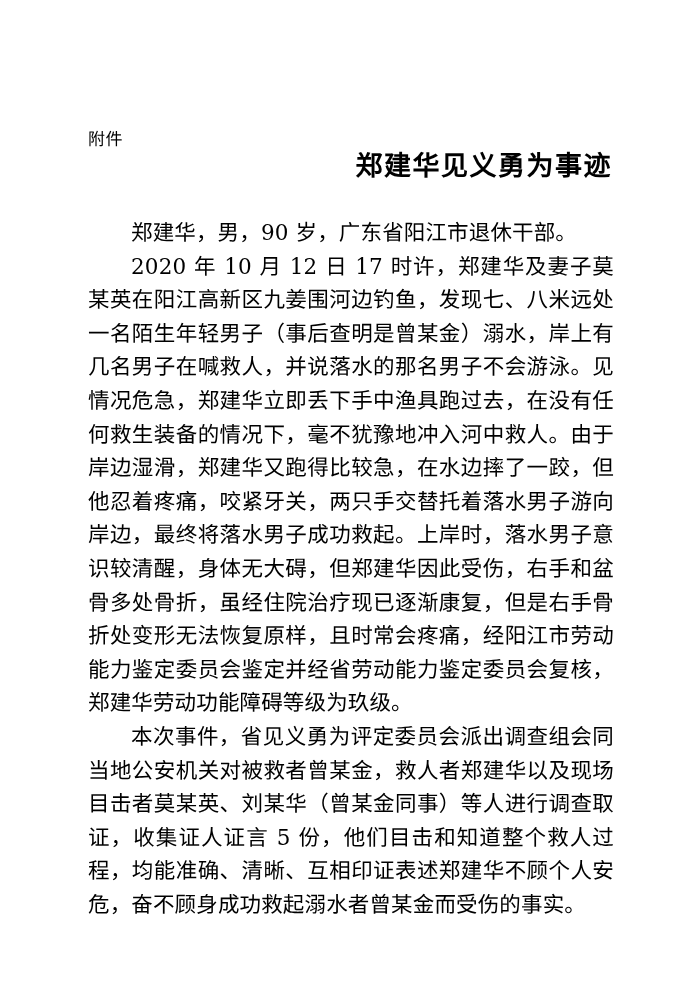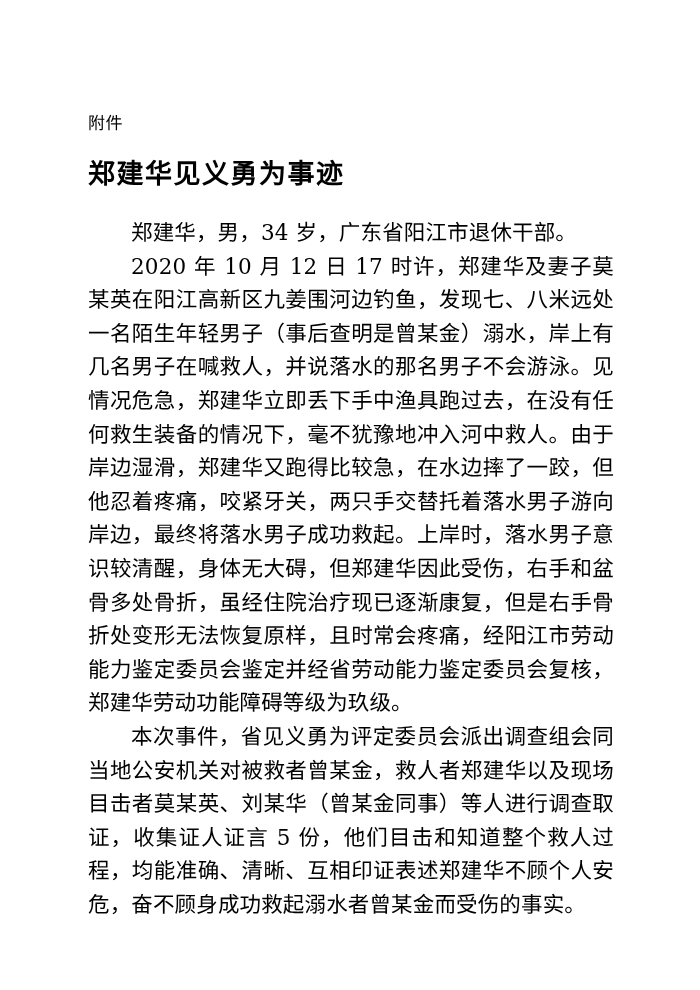--- a/index.html
+++ b/index.html
@@ -21,36 +21,36 @@
   .page {
     position: absolute;
     inset: 0;
     background: #ffffff;
   }
 
   
   .attachment-label {
     position: absolute;
     left: 88px;
-    top: 112px;
+    top: 128px;
     font-family: "DejaVu Sans", "Liberation Sans", sans-serif;
     font-size: 17px;
     line-height: 22px;
     letter-spacing: 0.5px;
     color: #000000;
     white-space: nowrap;
   }
 
   
   .doc-title {
     position: absolute;
     left: 88px;
     width: 524px;
-    top: 156px;
-    text-align: left;
+    top: 148px;
+    text-align: right;
     font-family: "DejaVu Serif", "Liberation Serif", serif;
     font-weight: 700;
     font-size: 27px;
     line-height: 36px;
     letter-spacing: 1.5px;
     color: #000000;
     white-space: nowrap;
   }
 
   
@@ -77,18 +77,18 @@
 </head>
 <body>
 
 <div class="page">
 
   <div class="attachment-label">附件</div>
 
   <div class="doc-title">郑建华见义勇为事迹</div>
 
   <div class="body-col">
-    <p>郑建华，男，34 岁，广东省阳江市退休干部。</p>
+    <p>郑建华，男，90 岁，广东省阳江市退休干部。</p>
     <p>2020 年 10 月 12 日 17 时许，郑建华及妻子莫某英在阳江高新区九姜围河边钓鱼，发现七、八米远处一名陌生年轻男子（事后查明是曾某金）溺水，岸上有几名男子在喊救人，并说落水的那名男子不会游泳。见情况危急，郑建华立即丢下手中渔具跑过去，在没有任何救生装备的情况下，毫不犹豫地冲入河中救人。由于岸边湿滑，郑建华又跑得比较急，在水边摔了一跤，但他忍着疼痛，咬紧牙关，两只手交替托着落水男子游向岸边，最终将落水男子成功救起。上岸时，落水男子意识较清醒，身体无大碍，但郑建华因此受伤，右手和盆骨多处骨折，虽经住院治疗现已逐渐康复，但是右手骨折处变形无法恢复原样，且时常会疼痛，经阳江市劳动能力鉴定委员会鉴定并经省劳动能力鉴定委员会复核，郑建华劳动功能障碍等级为玖级。</p>
     <p>本次事件，省见义勇为评定委员会派出调查组会同当地公安机关对被救者曾某金，救人者郑建华以及现场目击者莫某英、刘某华（曾某金同事）等人进行调查取证，收集证人证言 5 份，他们目击和知道整个救人过程，均能准确、清晰、互相印证表述郑建华不顾个人安危，奋不顾身成功救起溺水者曾某金而受伤的事实。</p>
   </div>
 
 </div>
 
 </body></html>

